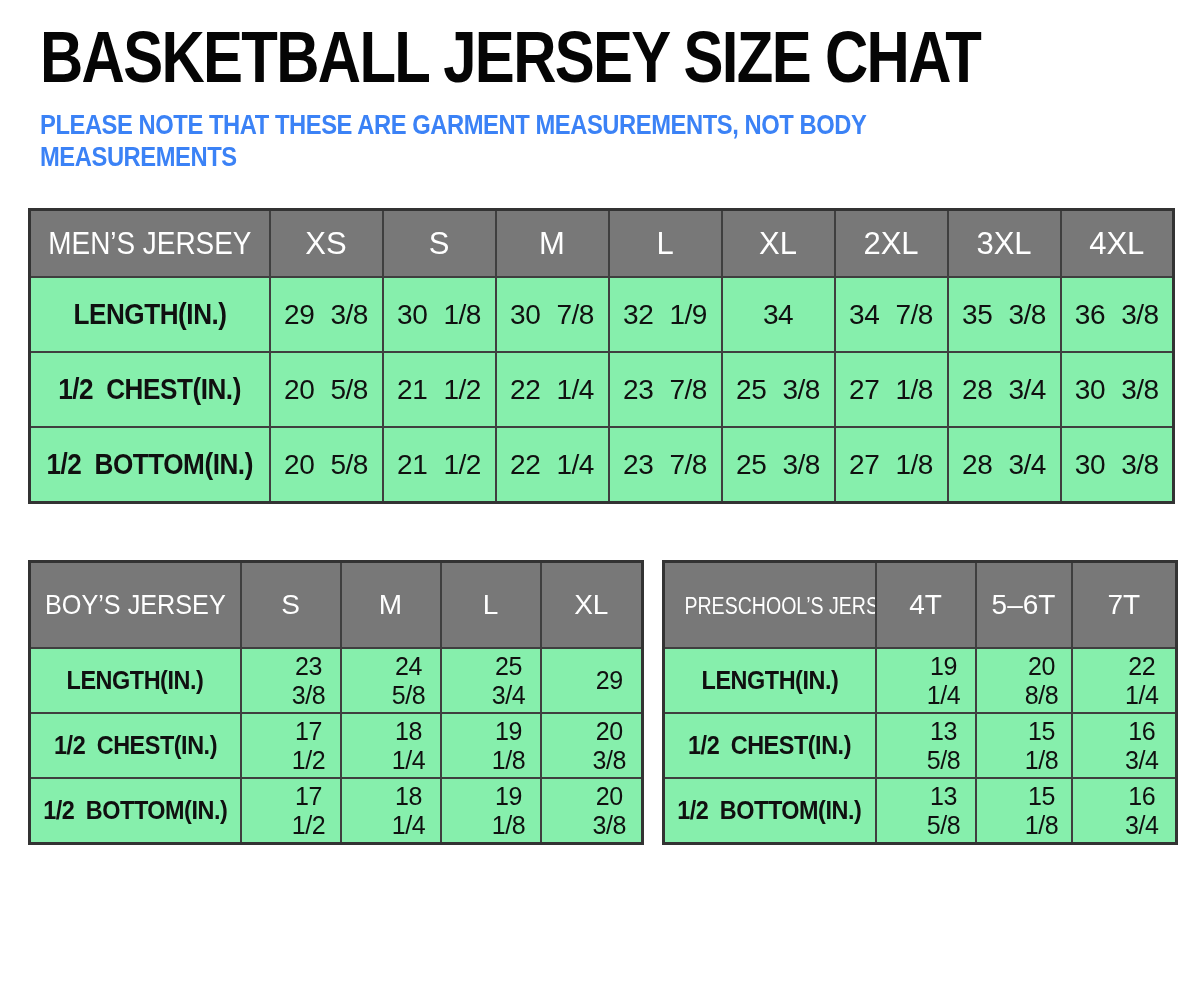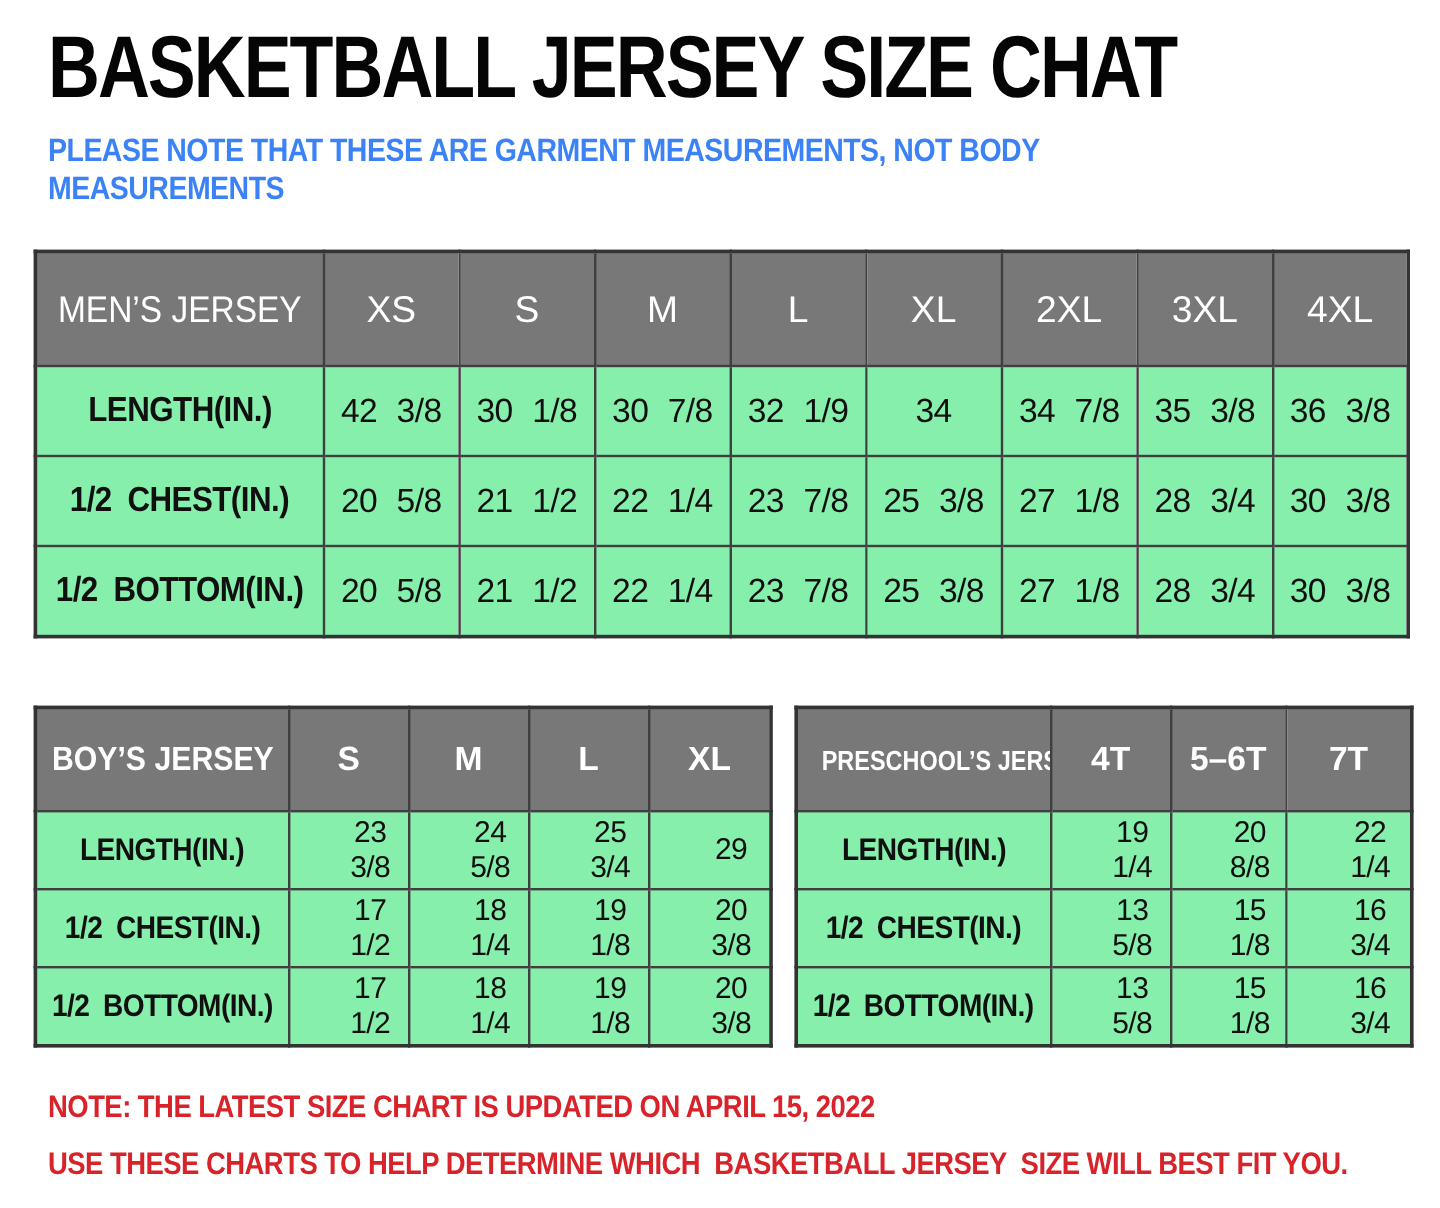--- a/index.html
+++ b/index.html
@@ -64,21 +64,21 @@
     display: inline-block;
     white-space: nowrap;
     transform: scaleX(0.9);
   }
 
   
   .mens-table {
     margin: 34px 0 0 28px;
     width: 1144px;
   }
-  .mens-table th { height: 96px; font-size: 31px; }
+  .mens-table th { height: 68px; font-size: 31px; }
   .mens-table td { height: 75px; }
   .mens-table .row-label {
     font-weight: bold;
     font-size: 29px;
     letter-spacing: -0.5px;
     word-spacing: 7px;
   }
   .mens-table .val {
     font-size: 28px;
     letter-spacing: -0.5px;
@@ -86,21 +86,21 @@
   }
 
   
   .lower-wrap {
     display: flex;
     gap: 18px;
     margin: 56px 0 0 28px;
   }
   .boys-table { width: 613px; }
   .preschool-table { width: 513px; }
-  .lower-wrap th { height: 87px; font-size: 28px; font-weight: bold; }
+  .lower-wrap th { height: 87px; font-size: 28px; }
   .lower-wrap td { height: 65px; }
   .lower-wrap .row-label {
     font-weight: bold;
     font-size: 26px;
     letter-spacing: -0.5px;
     word-spacing: 6px;
   }
   .lower-wrap .val {
     font-size: 25px;
     letter-spacing: -0.5px;
@@ -159,21 +159,21 @@
       <th>S</th>
       <th>M</th>
       <th>L</th>
       <th>XL</th>
       <th>2XL</th>
       <th>3XL</th>
       <th>4XL</th>
     </tr>
     <tr>
       <td class="row-label"><span class="cond">LENGTH(IN.)</span></td>
-      <td class="val">42 3/8</td>
+      <td class="val">29 3/8</td>
       <td class="val">30 1/8</td>
       <td class="val">30 7/8</td>
       <td class="val">32 1/9</td>
       <td class="val">34</td>
       <td class="val">34 7/8</td>
       <td class="val">35 3/8</td>
       <td class="val">36 3/8</td>
     </tr>
     <tr>
       <td class="row-label"><span class="cond">1/2 CHEST(IN.)</span></td>
@@ -272,18 +272,14 @@
         <td class="row-label"><span class="cond">1/2 BOTTOM(IN.)</span></td>
         <td class="val">13 5/8</td>
         <td class="val">15 1/8</td>
         <td class="val">16 3/4</td>
       </tr>
     </tbody>
       </table>
 
   </div>
 
-  <div class="footer-notes">
-    <div class="note">NOTE: THE LATEST SIZE CHART IS UPDATED ON APRIL 15, 2022</div>
-    <div class="note">USE THESE CHARTS TO HELP DETERMINE WHICH  BASKETBALL JERSEY  SIZE WILL BEST FIT YOU.</div>
-  </div>
 
 </div>
 
 </body></html>

